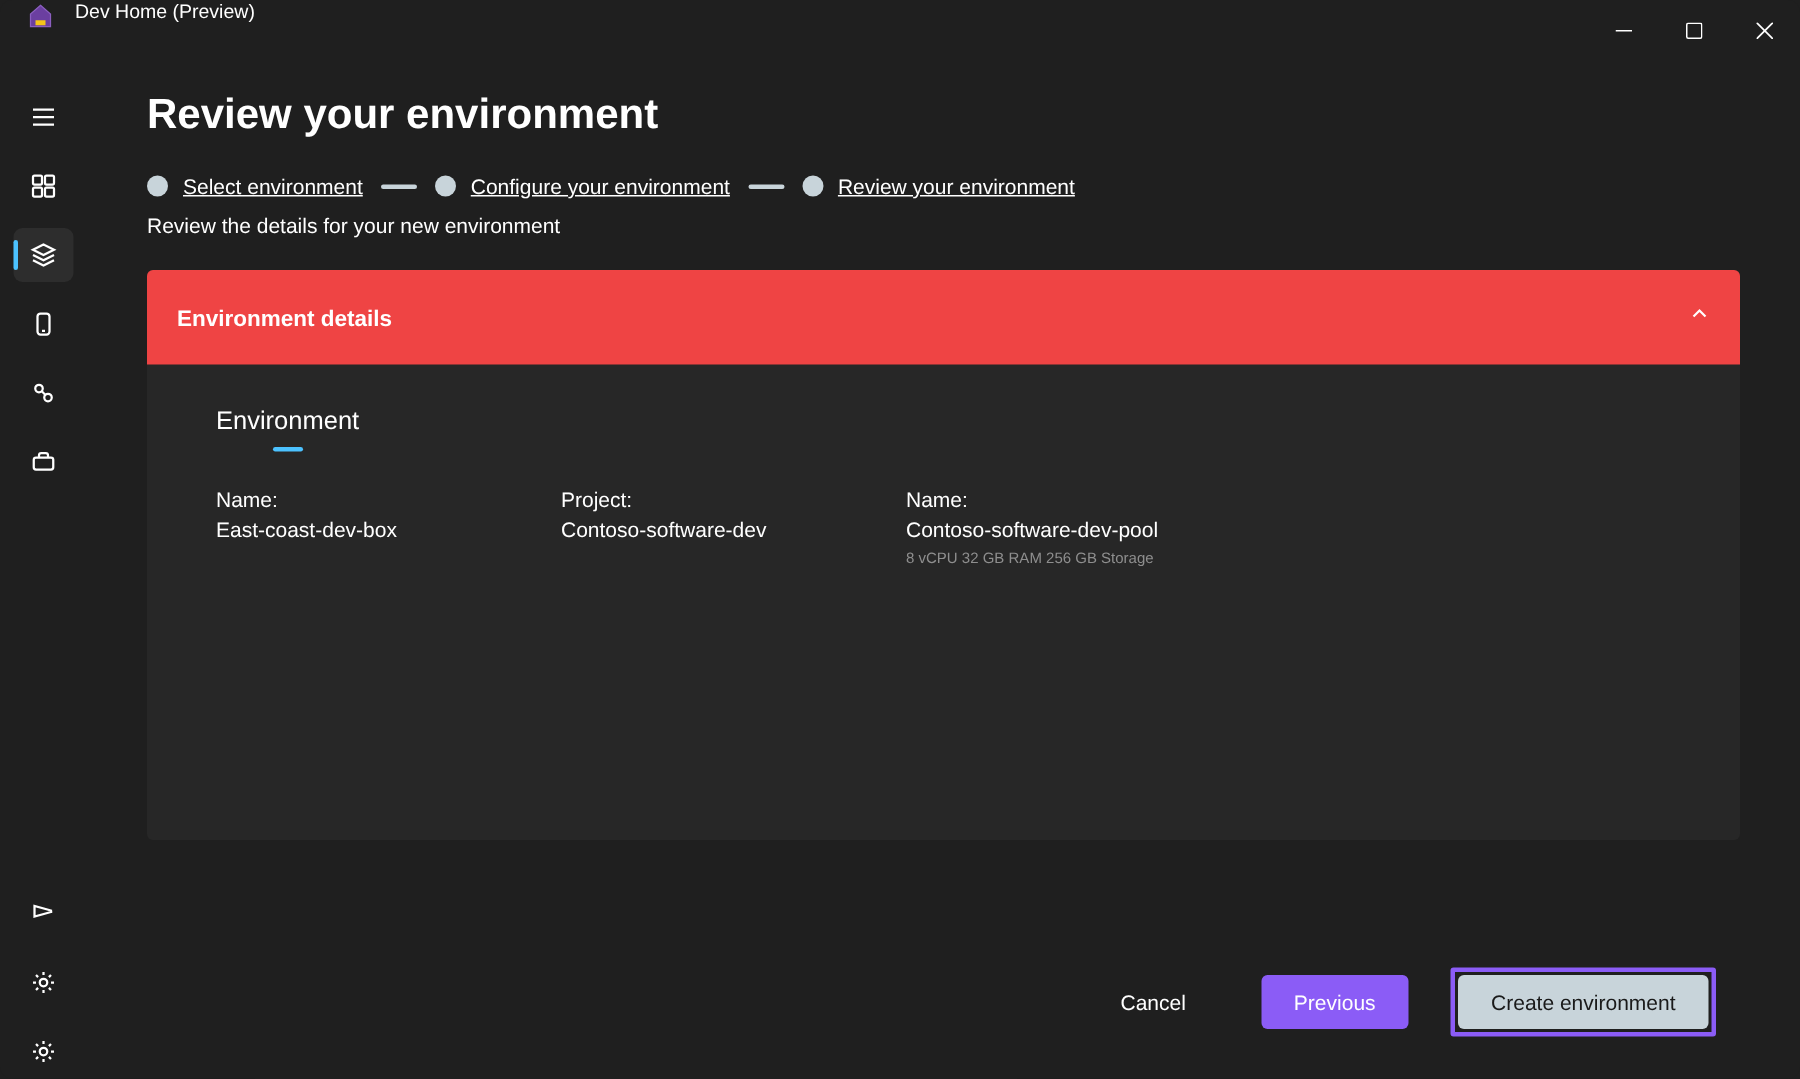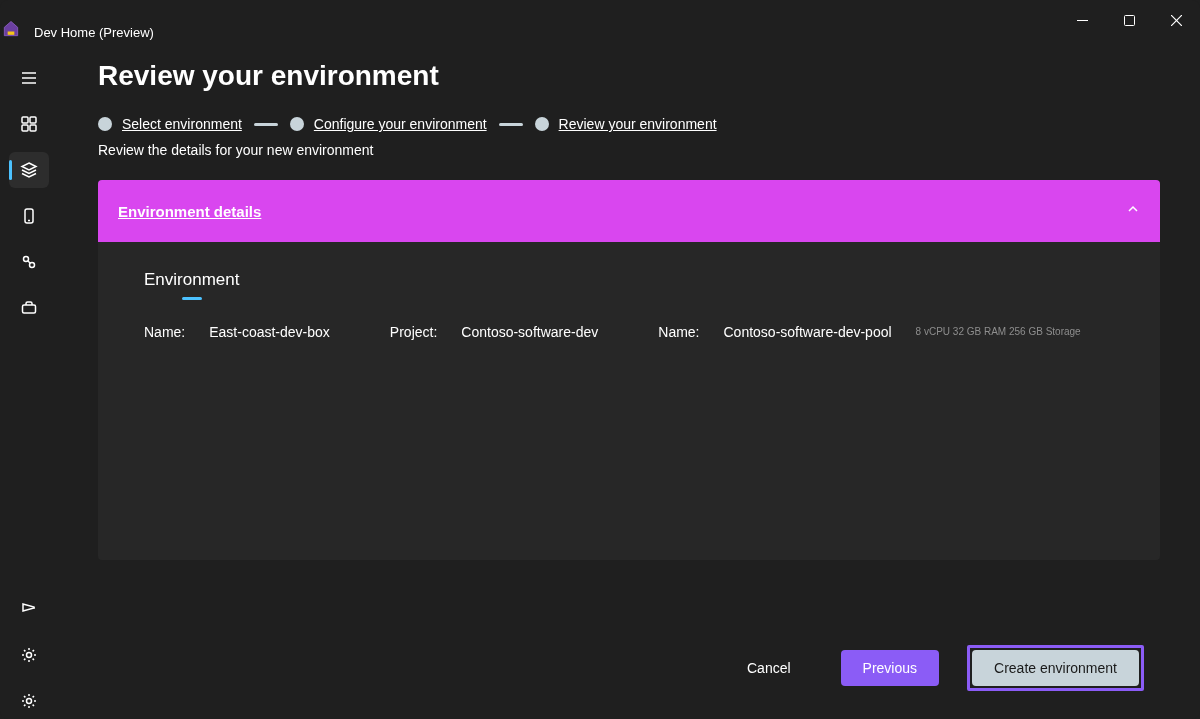--- a/index.html
+++ b/index.html
@@ -14,22 +14,22 @@
     width: 100%;
     height: 100%;
     display: flex;
     flex-direction: column;
     background: #1f1f1f;
     border-radius: 8px;
   }
   .titlebar {
     height: 40px;
     display: flex;
-    align-items: flex-end;
-    padding-left: 0;
+    align-items: flex-start;
+    padding-left: 16px;
   }
   .titlebar .app-icon {
     width: 22px; height: 22px;
     display: inline-flex;
     align-items: center;
     justify-content: center;
     margin-right: 12px;
   }
   .titlebar .title {
     font-size: 13px;
@@ -127,26 +127,25 @@
   .card {
     background: #272727;
     border-radius: 4px;
     overflow: hidden;
     flex: 0 0 auto;
     height: 380px;
     display: flex;
     flex-direction: column;
   }
   .card-header {
-    background: #d946ef;
+    background: #ef4444;
     padding: 22px 20px;
     display: flex;
     align-items: flex-end;
     justify-content: space-between;
-    text-decoration: underline;
   }
   .card-header .label {
     font-size: 15px;
     font-weight: 600;
   }
   .card-body {
     padding: 20px 28px;
   }
   .tab-label {
     font-size: 17px;
@@ -164,21 +163,21 @@
     bottom: -4px;
     width: 20px; height: 3px;
     background: #4cc2ff;
     border-radius: 2px;
   }
   .dl {
     display: flex;
     gap: 60px;
     padding-left: 18px;
   }
-  .col { display: flex; flex-direction: row; gap: 24px; min-width: 170px; }
+  .col { display: flex; flex-direction: column; gap: 4px; min-width: 170px; }
   .col .k { font-size: 14px; color: #ffffff; }
   .col .v { font-size: 14px; color: #ffffff; }
   .col .sub { font-size: 10px; color: #8e8e8e; margin-top: 2px; }
   .footer {
     margin-top: auto;
     display: flex;
     justify-content: flex-end;
     align-items: center;
     gap: 28px;
     padding: 24px 16px 28px 0;

